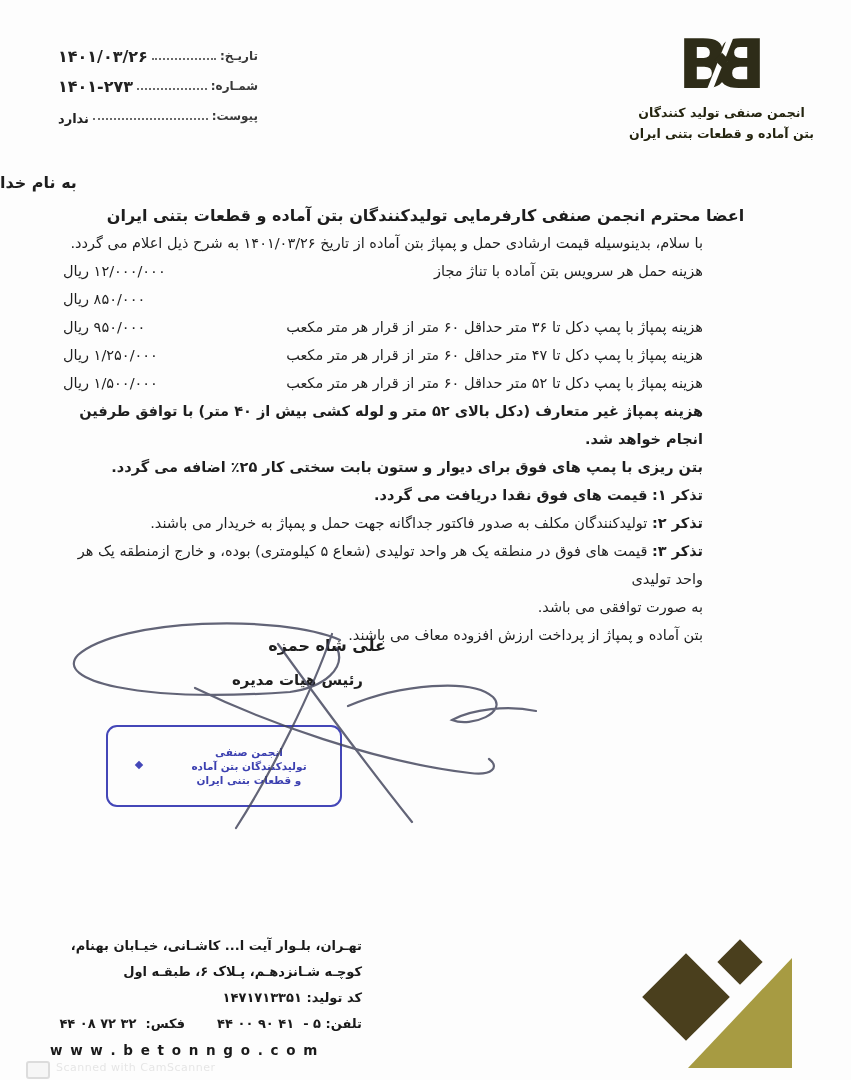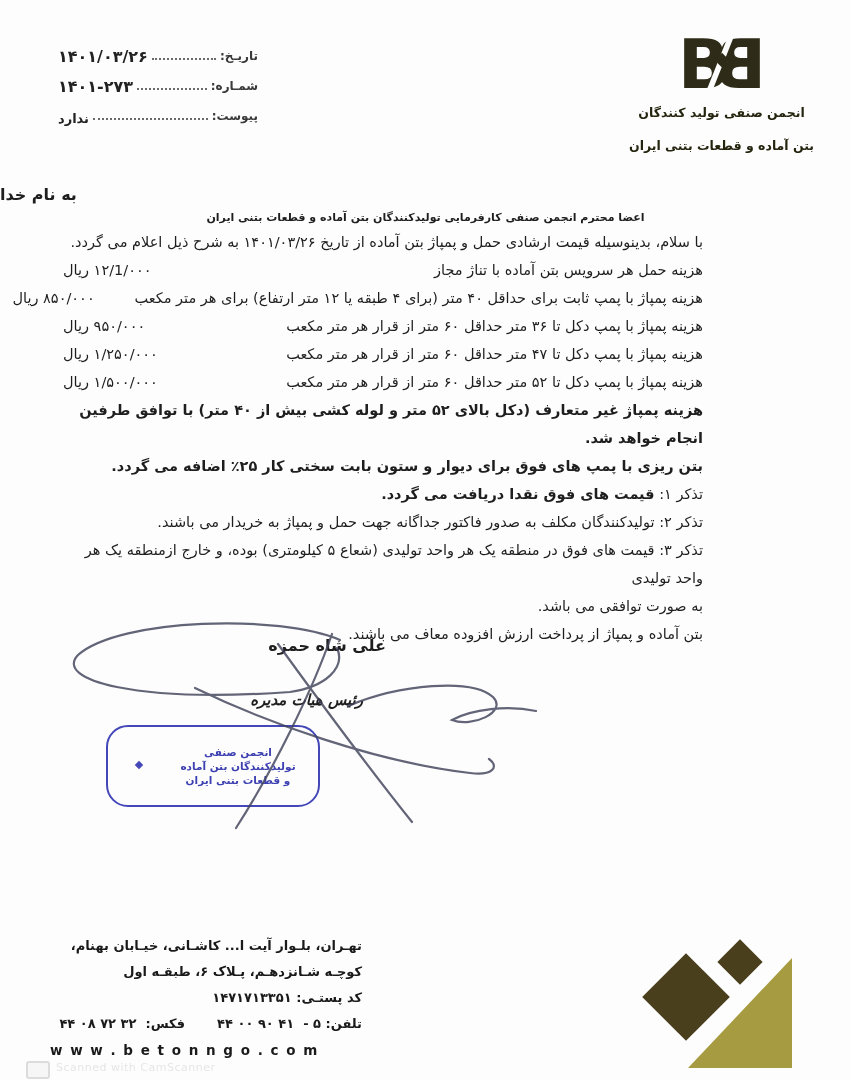--- a/index.html
+++ b/index.html
@@ -15,35 +15,35 @@
   .field-row{display:flex;direction:rtl;align-items:flex-end;height:30px;}
   .field-label{font-size:12px;font-weight:bold;color:#3a3a3a;white-space:nowrap;padding-bottom:3px;}
   .dots{flex:1;border-bottom:2px dotted #6a6a6a;margin:0 4px 6px 4px;min-width:10px;}
   .field-value{font-weight:bold;font-size:16px;color:#222;white-space:nowrap;}
   .field-value.small{font-size:13px;}
   .logo-block{width:215px;text-align:center;}
   .logo-mark{display:inline-block;}
   .org-name{direction:rtl;font-size:12.5px;font-weight:bold;line-height:17px;color:#24240f;margin-top:4px;}
   
   .bismillah{text-align:left;font-size:16px;font-weight:bold;margin-top:31px;direction:rtl;}
-  .heading{text-align:center;font-size:11px;font-weight:bold;margin-top:7px;direction:rtl;}
+  .heading{text-align:center;font-size:16px;font-weight:bold;margin-top:14px;direction:rtl;}
   .content{margin:4px 148px 0 63px;direction:rtl;text-align:right;font-size:14.5px;line-height:28px;}
   .content p{margin:0;}
   .price-row{display:flex;align-items:baseline;}
   .price-desc{white-space:nowrap;}
   .price-fill{flex:1;}
   .price-amount{direction:rtl;text-align:left;min-width:122px;white-space:nowrap;}
   .bold-line{font-weight:bold;}
-  .note-prefix{font-weight:normal;}
+  .note-prefix{font-weight:bold;}
   
   .sig-name{position:absolute;top:636px;right:465px;font-size:16px;font-weight:bold;direction:rtl;white-space:nowrap;}
-  .sig-title{position:absolute;top:691px;right:488px;font-size:15px;font-weight:bold;direction:rtl;white-space:nowrap;font-style:italic;}
+  .sig-title{position:absolute;top:671px;right:488px;font-size:15px;font-weight:bold;direction:rtl;white-space:nowrap;}
   .stamp{
-    position:absolute;left:106px;top:725px;width:214px;height:82px;
-    border:2.5px solid #4447b8;border-radius:22px;background:rgba(255,255,255,.1);
+    position:absolute;left:106px;top:725px;width:236px;height:82px;
+    border:2.5px solid #4447b8;border-radius:11px;background:rgba(255,255,255,.1);
     display:flex;direction:rtl;align-items:center;padding:1px 6px;box-sizing:border-box;
   }
   .stamp-text{flex:1;text-align:center;color:#3c40b0;font-weight:bold;font-size:10.5px;line-height:14px;direction:rtl;}
   .stamp-logo{width:50px;display:flex;justify-content:center;}
   .sig-svg{position:absolute;left:40px;top:610px;pointer-events:none;}
   
   .footer-address{position:absolute;left:50px;top:933px;width:312px;direction:rtl;text-align:right;
     font-size:13px;font-weight:bold;line-height:26px;color:#1a1a1a;}
   .footer-address .row{white-space:nowrap;}
   .phone-row{display:flex;direction:rtl;gap:9px;white-space:nowrap;}
@@ -86,37 +86,36 @@
         <svg width="80" height="68" viewBox="0 0 100 82">
           <text x="-5" y="74" font-size="84" font-weight="bold" font-family="DejaVu Sans" fill="#2e2c18">B</text>
           <g transform="translate(100,0) scale(-1,1)">
             <text x="-5" y="74" font-size="84" font-weight="bold" font-family="DejaVu Sans" fill="#2e2c18">B</text>
           </g>
           <path d="M64 2 L33 80" stroke="#fdfdfd" stroke-width="7"></path>
           <rect x="44" y="32" width="13" height="13" transform="rotate(45 50 38)" fill="#2e2c18"></rect>
         </svg>
       </span>
       <div class="org-name">انجمن صنفی تولید کنندگان</div>
-      <div class="org-name" style="margin-top:16px;">بتن آماده و قطعات بتنی ایران</div>
+      <div class="org-name" style="margin-top:4px;">بتن آماده و قطعات بتنی ایران</div>
     </div>
   </div>
 
   <div class="bismillah">به نام خدا</div>
   <div class="heading">اعضا محترم انجمن صنفی کارفرمایی تولیدکنندگان بتن آماده و قطعات بتنی ایران</div>
 
   <div class="content">
     <p>با سلام، بدینوسیله قیمت ارشادی حمل و پمپاژ بتن آماده از تاریخ ۱۴۰۱/۰۳/۲۶ به شرح ذیل اعلام می گردد.</p>
 
     <div class="price-row">
       <span class="price-desc">هزینه حمل هر سرویس بتن آماده با تناژ مجاز</span>
       <span class="price-fill"></span>
-      <span class="price-amount">۱۲/1/۰۰۰ ریال</span>
-    </div>
-    <div class="price-row">
-      <span class="price-desc">هزینه پمپاژ با پمپ ثابت برای حداقل ۴۰ متر (برای ۴ طبقه یا ۱۲ متر ارتفاع) برای هر متر مکعب</span>
+      <span class="price-amount">۱۲/۰۰۰/۰۰۰ ریال</span>
+    </div>
+    <div class="price-row">
       <span class="price-fill"></span>
       <span class="price-amount">۸۵۰/۰۰۰ ریال</span>
     </div>
     <div class="price-row">
       <span class="price-desc">هزینه پمپاژ با پمپ دکل تا ۳۶ متر حداقل ۶۰ متر از قرار هر متر مکعب</span>
       <span class="price-fill"></span>
       <span class="price-amount">۹۵۰/۰۰۰ ریال</span>
     </div>
     <div class="price-row">
       <span class="price-desc">هزینه پمپاژ با پمپ دکل تا ۴۷ متر حداقل ۶۰ متر از قرار هر متر مکعب</span>
@@ -167,21 +166,21 @@
       <path d="M292 24 C272 82 232 162 196 218"></path>
       <path d="M238 34 C280 92 332 162 372 212"></path>
       <path d="M308 96 C360 74 432 68 453 87 C468 102 432 118 412 110 C432 99 468 95 496 101"></path>
     </g>
   </svg>
 
   <div class="footer-address">
     <div class="row">تهـران، بلـوار آیت ا... کاشـانی، خیـابان بهنام،</div>
     <div class="row">کوچـه شـانزدهـم، پـلاک ۶، طبقـه اول</div>
     <div class="row">
-      <span>کد پستـی:</span>
+      <span>کد تولید:</span>
       <span class="num-ltr">۱۴۷۱۷۱۳۳۵۱</span>
     </div>
     <div class="row phone-row">
       <span>تلفن: ۵ -</span>
       <span class="num-ltr">۴۴ ۰۰ ۹۰ ۴۱</span>
       <span style="width:14px;"></span>
       <span>فکس:</span>
       <span class="num-ltr">۴۴ ۰۸ ۷۲ ۳۲</span>
     </div>
     <div class="row website">w w w . b e t o n n g o . c o m</div>

